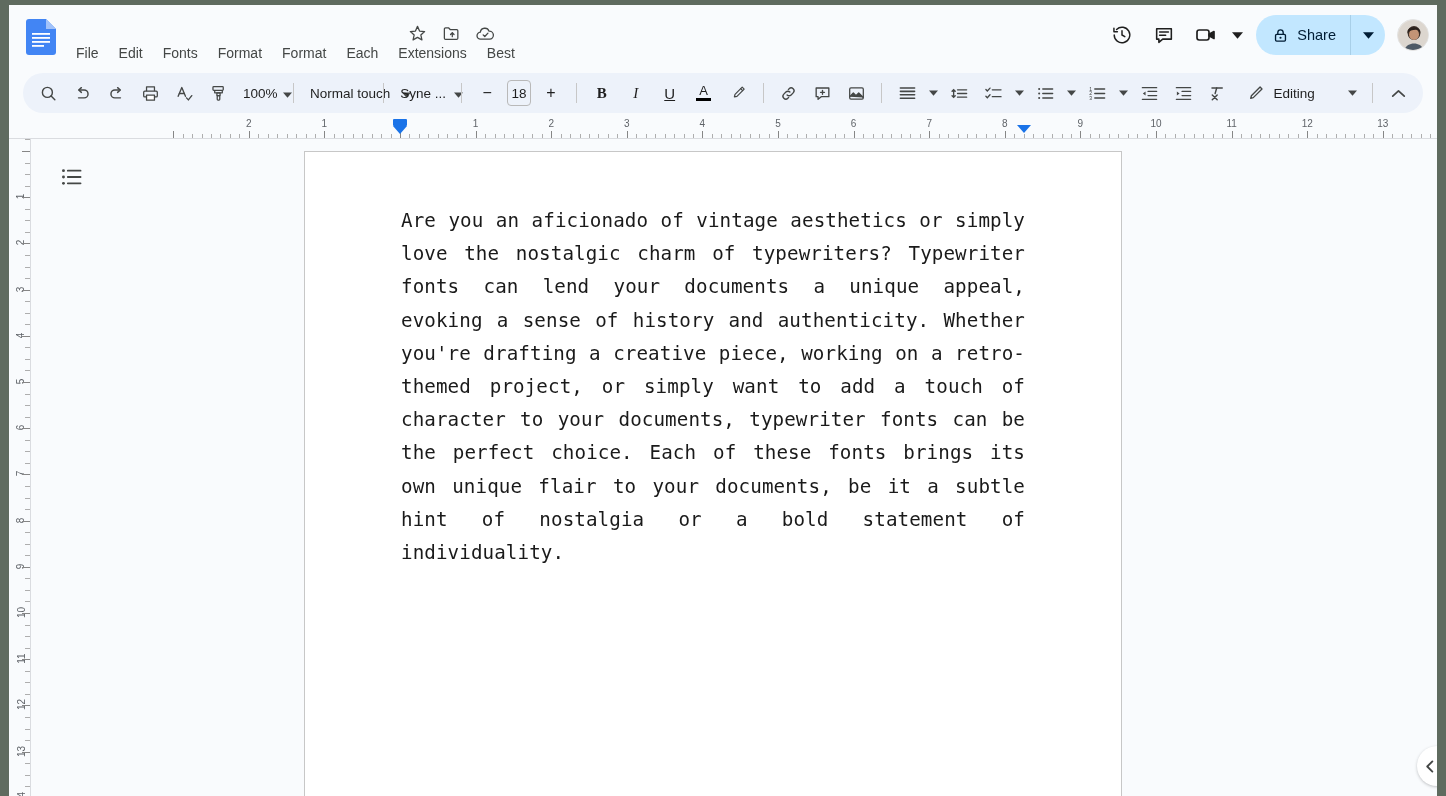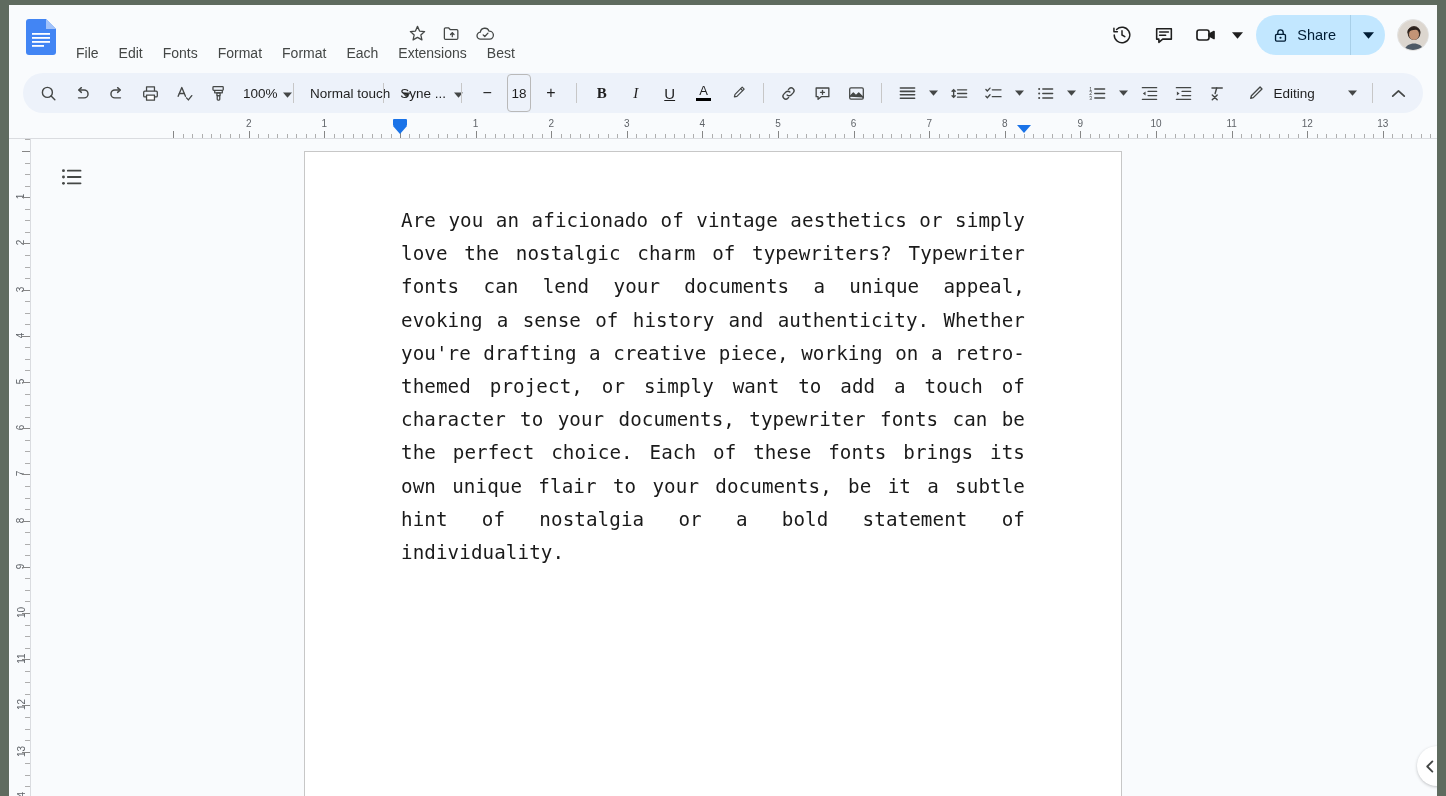--- a/index.html
+++ b/index.html
@@ -118,21 +118,21 @@
     display: flex; align-items: center; justify-content: center;
     border-radius: 4px; cursor: pointer;
     color: #444746;
     margin: 0 2px;
   }
   .tb.wide { padding: 0 6px; }
   .tb-sep { width: 1px; height: 20px; background: #c7c7c7; margin: 0 8px; }
   .tb-text { font-size: 13.5px; color: #1f1f1f; white-space: nowrap; }
   .caret-sm { margin-left: 5px; }
   .fontsize-box {
-    width: 34px; height: 38px;
+    width: 34px; height: 26px;
     border: 1px solid #b9b9b9; border-radius: 4px;
     background: #edf2fa;
     display: flex; align-items: center; justify-content: center;
     font-size: 13.5px; color: #1f1f1f;
     margin: 0 3px;
     cursor: text;
   }
   .style-box { width: 96px; justify-content: flex-start; padding-left: 8px; }
   .font-box { width: 78px; justify-content: flex-start; padding-left: 6px; }
   .zoom-box { width: 62px; justify-content: flex-start; padding-left: 6px; }

